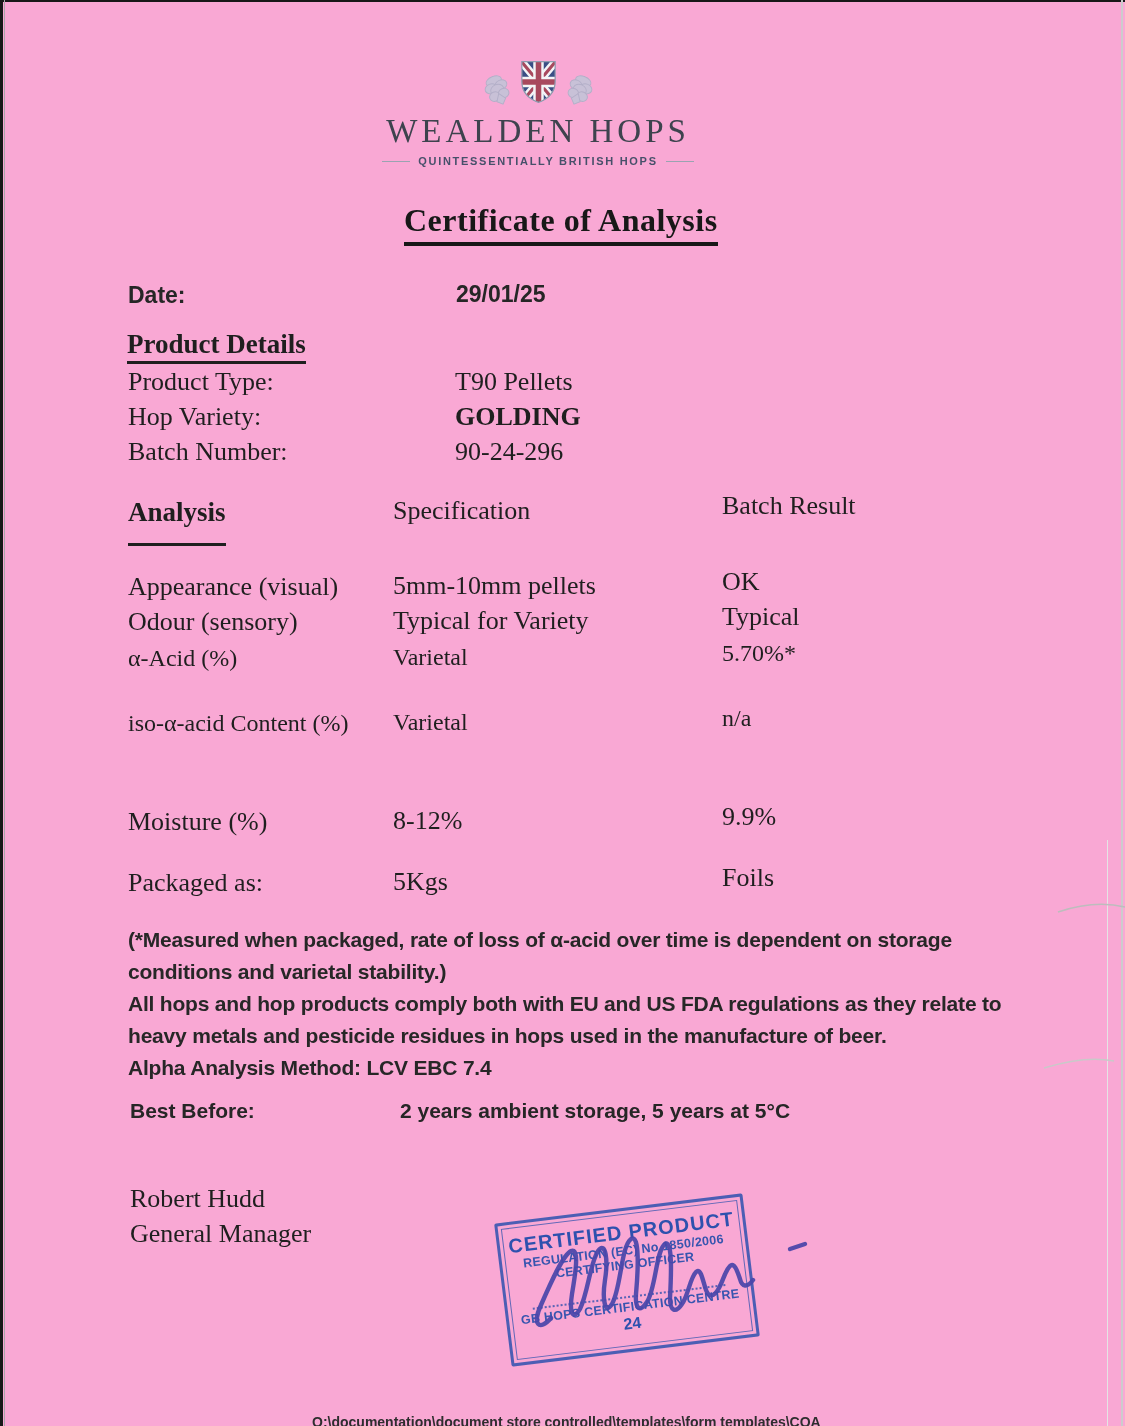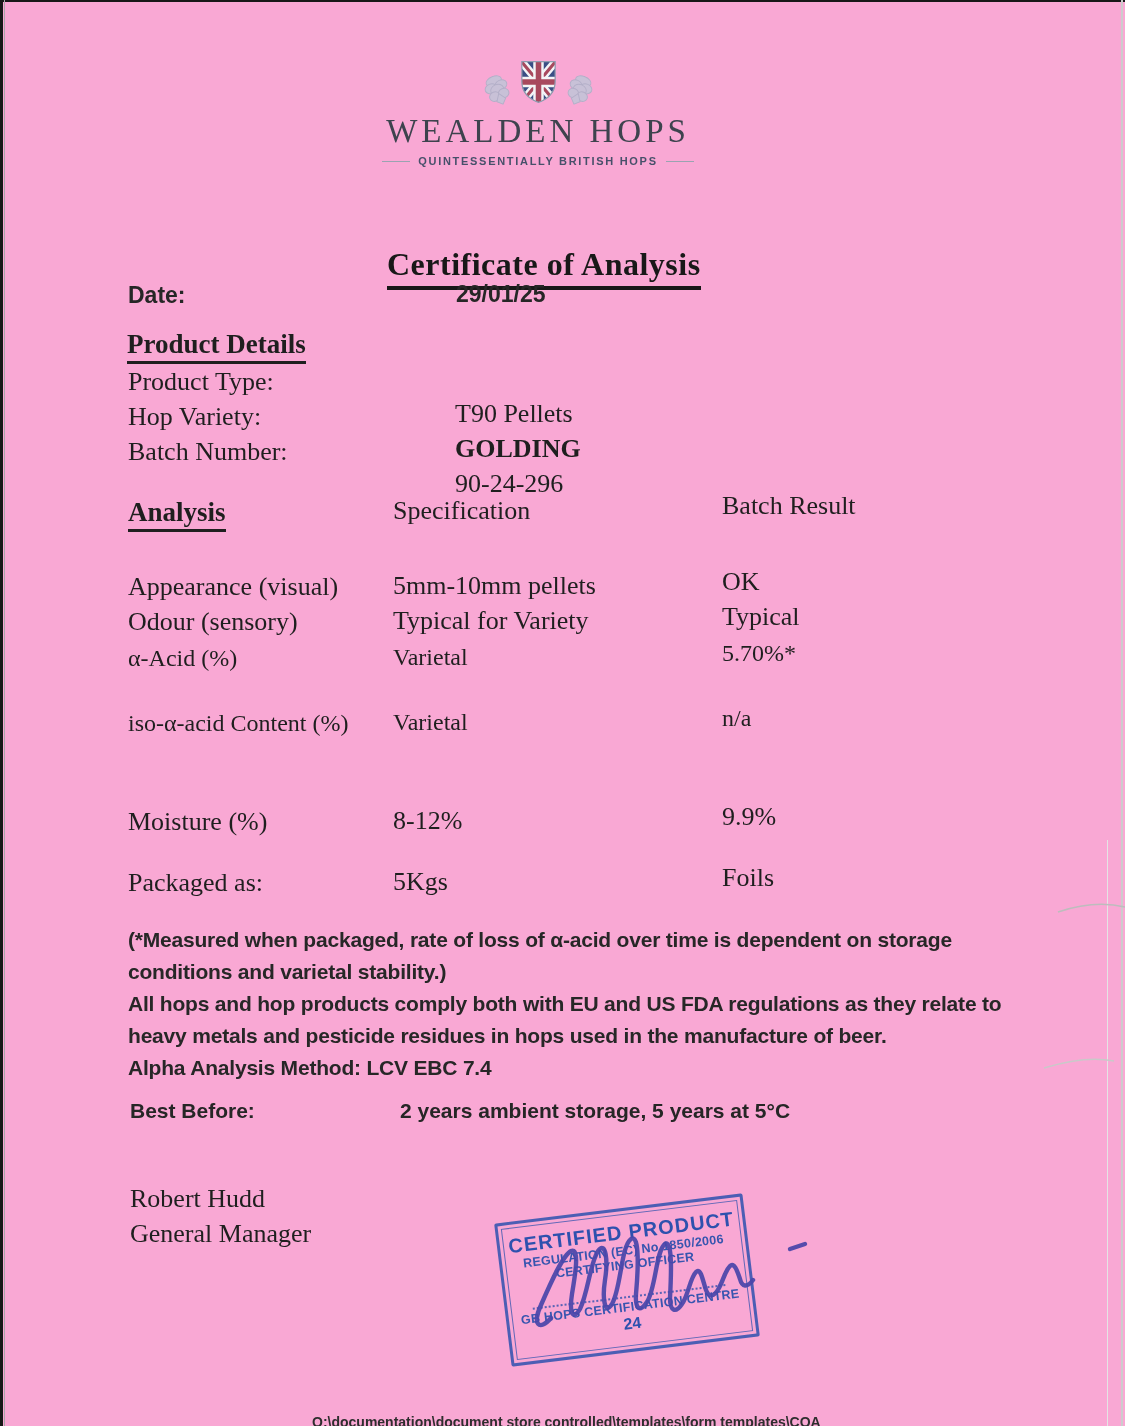--- a/index.html
+++ b/index.html
@@ -16,35 +16,35 @@
   
   .logo{left:378px;top:56px;width:320px;text-align:center;}
   .logo-art{display:flex;justify-content:center;align-items:flex-end;gap:9px;height:54px;}
   .hop{opacity:.8;}
   .logo-brand{margin-top:3px;font-size:33px;letter-spacing:4px;color:#3e434e;white-space:nowrap;}
   .logo-tagrow{display:flex;align-items:center;justify-content:center;gap:8px;margin-top:5px;}
   .tagline-dash{width:28px;height:1px;background:#9aa3b1;}
   .logo-tagline{font-family:"Liberation Sans",sans-serif;font-size:11px;font-weight:bold;
                 letter-spacing:1.7px;color:#47506a;white-space:nowrap;}
   
-  .doc-title{left:387px;top:202px;font-size:32px;font-weight:bold;color:#181818;
-             border-bottom:4px solid #181818;padding-bottom:3px;letter-spacing:.5px;margin-top:44px;}
+  .doc-title{left:404px;top:202px;font-size:32px;font-weight:bold;color:#181818;
+             border-bottom:4px solid #181818;padding-bottom:3px;letter-spacing:.5px;}
   
   .sans{font-family:"Liberation Sans",sans-serif;font-weight:bold;color:#262626;}
   .date-label{left:128px;top:282px;font-size:23px;}
   .date-value{left:456px;top:281px;font-size:23px;}
   
   .pd-heading{left:127px;top:329px;font-size:27px;font-weight:bold;
               border-bottom:3px solid #1f1f1f;padding-bottom:1px;}
   .pd-row{left:128px;width:640px;height:32px;font-size:26px;}
-  .pd-row .val{position:absolute;left:327px;top:0;margin-top:32px;}
+  .pd-row .val{position:absolute;left:327px;top:0;}
   .bold{font-weight:bold;}
   
   .an-heading{left:128px;top:497px;font-size:27px;font-weight:bold;
-              border-bottom:3px solid #1f1f1f;padding-bottom:1px;}
+              border-bottom:3px solid #1f1f1f;padding-bottom:15px;}
   .col-spec{left:393px;top:496px;font-size:26px;}
   .col-result{left:722px;top:491px;font-size:26px;}
   .arow{left:128px;width:880px;height:34px;font-size:26px;}
   .arow .c{position:absolute;top:0;white-space:nowrap;}
   .arow .spec{left:265px;top:-1px;}
   .arow .result{left:594px;top:-5px;}
   .arow.small{font-size:24px;}
   
   .notes{left:128px;top:924px;width:920px;font-family:Liberation Sans, sans-serif;
          font-weight:bold;font-size:21px;line-height:32px;color:#272727;letter-spacing:-0.2px;}

